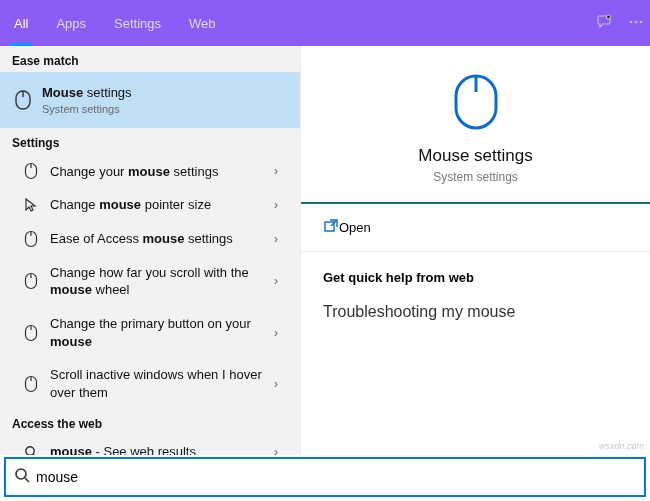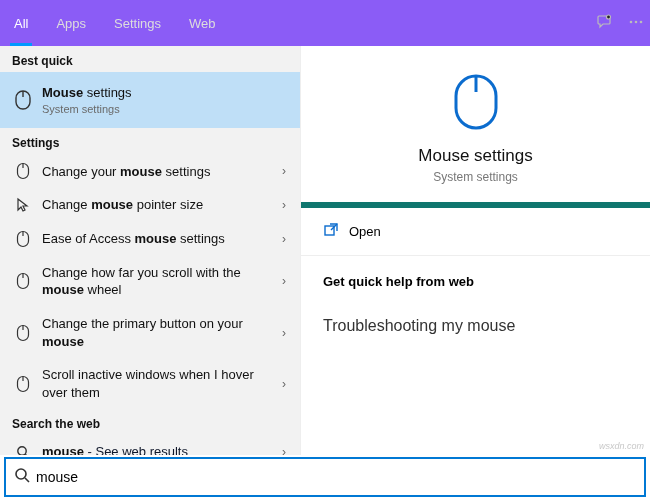--- a/index.html
+++ b/index.html
@@ -13,36 +13,36 @@
   .tab .chev { display: inline-flex; margin-left: 4px; }
   .topbar-right { position: absolute; right: 6px; top: 0; height: 100%; display: flex; align-items: center; gap: 14px; color: #bbb; }
   .topbar-right .icn { cursor: pointer; }
 
   .main { display: flex; height: 409px; }
   .left { width: 300px; background: #f2f2f2; overflow: hidden; }
   .right { flex: 1; background: #fff; border-left: 1px solid #eee; }
 
   .section-header { font-size: 12px; font-weight: 600; padding: 8px 12px 4px 12px; color: #111; }
 
-  .result { display: flex; align-items: center; padding: 8px 12px; cursor: pointer; position: relative; }
+  .result { display: flex; align-items: center; padding: 8px 20px; cursor: pointer; position: relative; }
   .result.best { background: #bfdff7; padding: 12px 12px; }
   .result .ricon { width: 22px; display: flex; justify-content: center; color: #333; }
   .result .txt { flex: 1; font-size: 13px; padding: 0 8px; color: #111; line-height: 1.35; }
   .result .sub { font-size: 11px; color: #6a6a6a; display: block; }
   .result .arrow { color: #666; font-size: 12px; padding-right: 2px; }
   .result b { font-weight: 600; }
 
   .preview-head { text-align: center; padding: 26px 10px 18px 10px; }
   .preview-icon { display: flex; justify-content: center; margin-bottom: 14px; }
   .preview-title { font-size: 17px; color: #111; margin-bottom: 4px; }
   .preview-sub { font-size: 12px; color: #777; }
 
-  .action-row { border-top: 6px solid #0f766e; border-bottom: 1px solid #eee; padding: 14px 22px; font-size: 13px; display: flex; align-items: center; gap: 10px; cursor: pointer; }
+  .action-row { border-top: 2px solid #0f766e; border-bottom: 1px solid #eee; padding: 14px 22px; font-size: 13px; display: flex; align-items: center; cursor: pointer; }
   .help-block { padding: 18px 22px; }
-  .help-title { font-size: 13px; font-weight: 600; margin-bottom: 28px; }
+  .help-title { font-size: 13px; font-weight: 600; margin-bottom: 18px; }
   .help-item { font-size: 16px; color: #333; cursor: pointer; }
 
   .searchbar { position: absolute; left: 4px; right: 4px; bottom: 4px; height: 40px; border: 2px solid #0078d4; background: #fff; display: flex; align-items: center; padding: 0 8px; }
   .searchbar .sicon { color: #333; margin-right: 6px; }
   .searchbar input { border: none; outline: none; font-size: 14px; flex: 1; }
 
   .watermark { position: absolute; right: 6px; bottom: 50px; font-size: 9px; color: #c8c8c8; font-style: italic; }
 </style>
 </head>
 <body>
@@ -74,21 +74,21 @@
           <circle cx="3" cy="8" r="1.3"></circle>
           <circle cx="8" cy="8" r="1.3"></circle>
           <circle cx="13" cy="8" r="1.3"></circle>
         </svg>
     </span>
   </div>
 </div>
 
 <div class="main">
   <div class="left">
-    <div class="section-header">Best quick</div>
+    <div class="section-header">Ease match</div>
     <div class="result best">
       <span class="ricon">
         <svg width="18" height="22" viewBox="0 0 18 22" fill="none" stroke="#333" stroke-width="1.4">
             <rect x="2" y="2" width="14" height="18" rx="7"></rect>
             <line x1="9" y1="2" x2="9" y2="8"></line>
           </svg>
       </span>
       <span class="txt">
         <b>Mouse</b><span> settings</span>
         <span class="sub">System settings</span>
@@ -150,21 +150,21 @@
       <span class="ricon">
           <svg width="14" height="18" viewBox="0 0 14 18" fill="none" stroke="#333" stroke-width="1.2">
             <rect x="1.5" y="1.5" width="11" height="15" rx="5.5"></rect>
             <line x1="7" y1="1.5" x2="7" y2="6"></line>
           </svg>
         </span>
       <span class="txt"><span>Scroll inactive windows when I hover over them</span></span>
       <span class="arrow">›</span>
     </div>
 
-    <div class="section-header">Search the web</div>
+    <div class="section-header">Access the web</div>
     <div class="result">
       <span class="ricon">
           <svg width="14" height="14" viewBox="0 0 14 14" fill="none" stroke="#333" stroke-width="1.4">
             <circle cx="6" cy="6" r="4.2"></circle>
             <line x1="9.2" y1="9.2" x2="13" y2="13"></line>
           </svg>
         </span>
       <span class="txt"><b>mouse</b><span style="color:#0f172a"> - See web results</span></span>
       <span class="arrow">›</span>
     </div>

